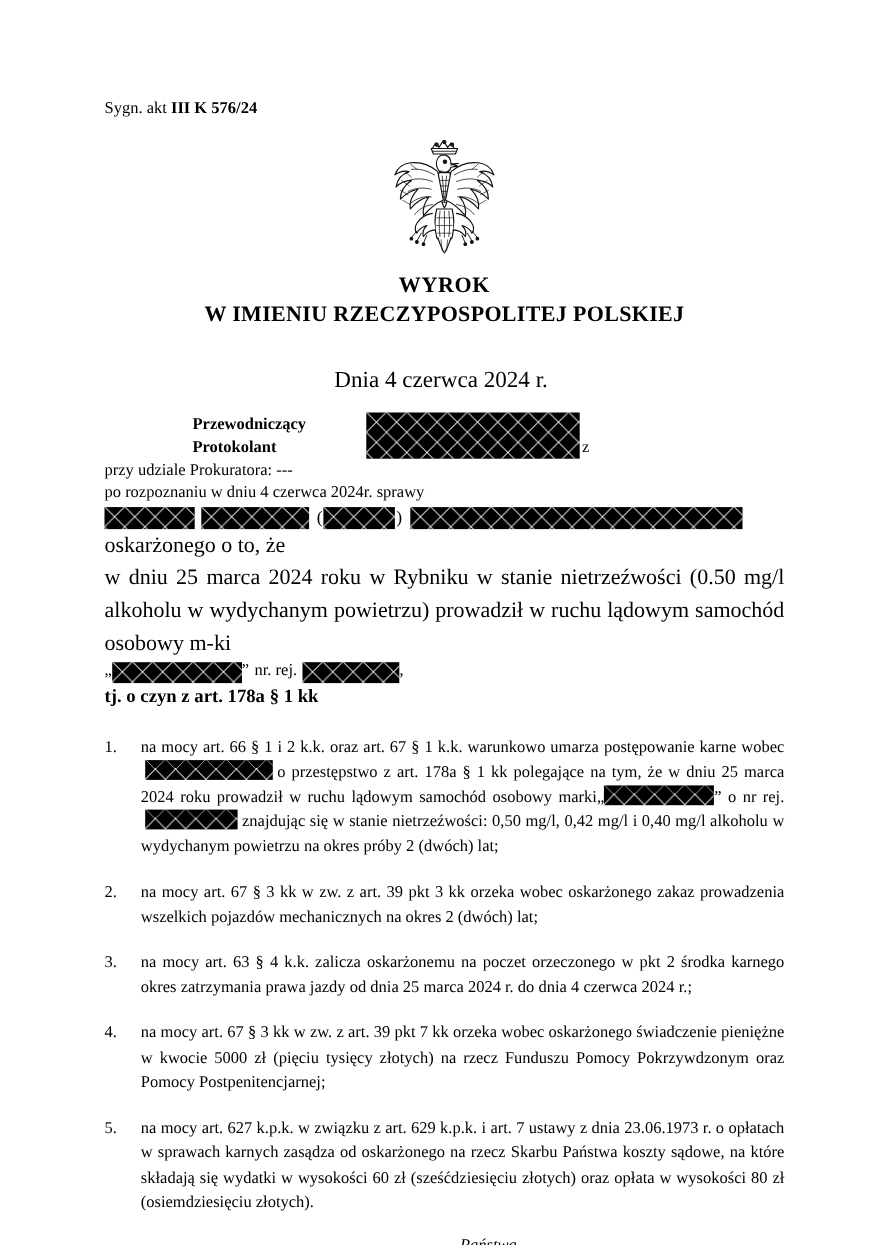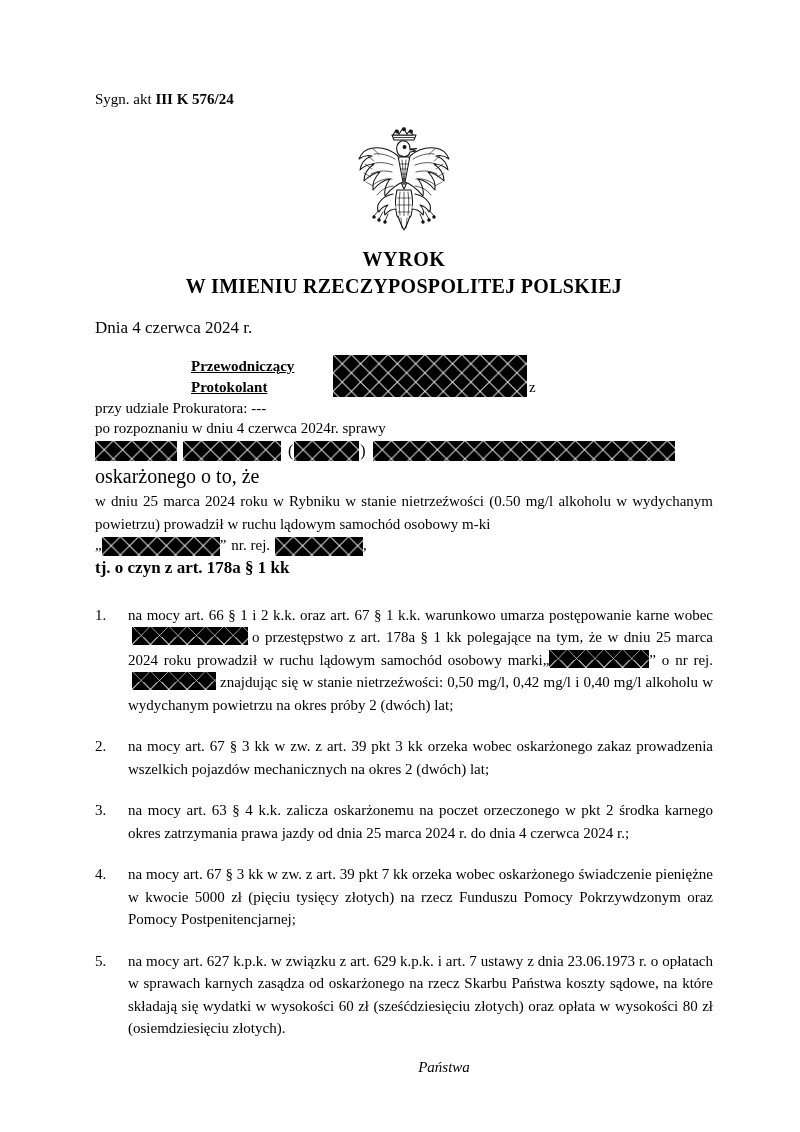--- a/index.html
+++ b/index.html
@@ -55,45 +55,44 @@
   .title2 {
     margin-top: 4px;
     text-align: center;
     font-size: 20px;
     font-weight: bold;
     letter-spacing: 0.3px;
   }
 
   
   .date-line {
-    margin-top: 20px;
-    text-align: left;
-    font-size: 17px;
+    margin-top: 35px;
+    text-align: center;
+    font-size: 21px;
     padding-right: 6px;
   }
 
   
   .court-block {
     margin-top: 18px;
     font-size: 15px;
     line-height: 1.36;
   }
   .court-line { white-space: nowrap; }
 
   .roles {
     position: relative;
     margin-top: 1px;
     height: 42px;
   }
   .role-label {
     position: absolute;
-    left: 96px;
+    left: 80px;
     font-weight: bold;
     font-size: 15px;
-    text-decoration: underline;
   }
   .role-label.r1 { top: 0px; }
   .role-label.r2 { top: 21px; text-align: center; }
   .role-redaction {
     position: absolute;
     left: 238px;
     top: -1px;
     width: 194px;
     height: 42px;
   }
@@ -122,21 +121,21 @@
     padding: 0 1px;
   }
 
   
   .accus-intro {
     margin-top: 4px;
     font-size: 20px;
   }
   .accus-body {
     margin-top: 2px;
-    font-size: 15px;
+    font-size: 20px;
     line-height: 1.5;
     text-align: justify;
     text-justify: inter-word;
   }
   .accus-line3 {
     margin-top: 1px;
     display: flex;
     align-items: center;
     font-size: 15px;
     line-height: 1.3;

